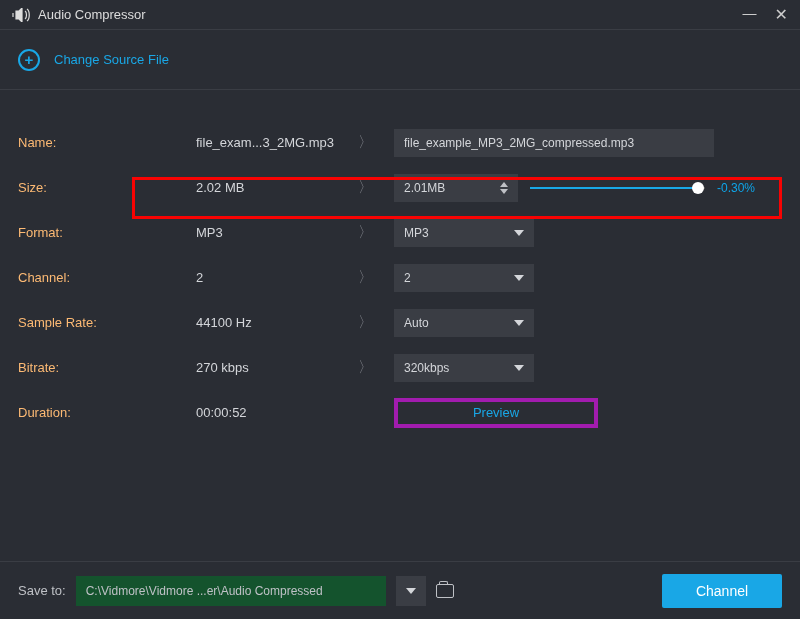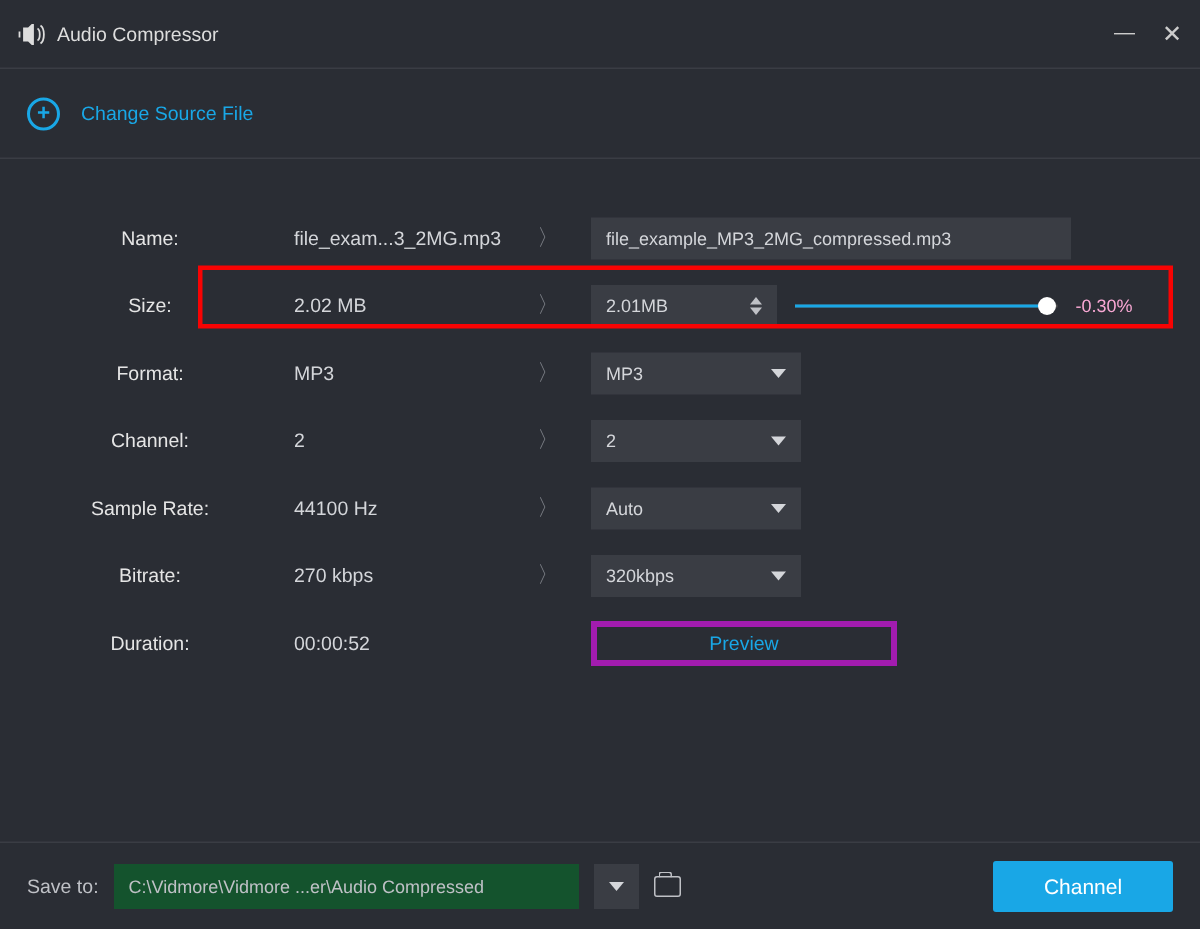--- a/index.html
+++ b/index.html
@@ -1,42 +1,42 @@
 <!DOCTYPE html>
 <html><head>
 <meta charset="utf-8">
 <style>
   *{box-sizing:border-box;margin:0;padding:0;font-family:"Segoe UI",Arial,sans-serif}
   html,body{width:800px;height:619px;background:#2a2d34;color:#ccc;overflow:hidden}
-  .titlebar{height:46px;display:flex;align-items:center;padding:0 12px;color:#ddd;font-size:13px;border-bottom:1px solid #3a3d44}
+  .titlebar{height:30px;display:flex;align-items:center;padding:0 12px;color:#ddd;font-size:13px;border-bottom:1px solid #3a3d44}
   .titlebar .wincontrols{margin-left:auto;display:flex;gap:18px;color:#ccc}
   .titlebar .wincontrols span{cursor:pointer;font-size:14px}
   .logo{display:inline-flex;align-items:center;margin-right:8px}
   .source-row{height:60px;display:flex;align-items:center;padding:0 18px;border-bottom:1px solid #3a3d44;gap:14px;color:#19a7e6;font-size:13px}
   .plus-icon{width:22px;height:22px;border:2px solid #19a7e6;border-radius:50%;display:flex;align-items:center;justify-content:center;color:#19a7e6;font-size:15px;font-weight:bold}
   .form{padding:30px 18px 0 18px}
   .row{display:flex;align-items:center;height:45px;font-size:13px}
-  .row .label{width:164px;text-align:center;color:#e5e5e5}
+  .row .label{width:164px;text-align:left;color:#fdba74}
   .row .orig{width:176px;padding-left:14px;color:#d4d6da}
   .row .arrow{width:36px;color:#7a7d84;font-size:15px}
   .row .controls{flex:1;display:flex;align-items:center;gap:12px}
   .field{background:#3a3d44;height:28px;display:flex;align-items:center;padding:0 10px;color:#d4d6da;font-size:12px}
   .field.name{width:320px}
   .field.spin{width:124px;justify-content:space-between}
   .field.select{width:140px;justify-content:space-between}
   .sel-caret{width:0;height:0;border-left:5px solid transparent;border-right:5px solid transparent;border-top:6px solid #d4d6da}
   .spinbtns{display:flex;flex-direction:column;gap:2px}
   .spin-up,.spin-dn{width:0;height:0;border-left:4px solid transparent;border-right:4px solid transparent}
   .spin-up{border-bottom:5px solid #bfc1c6}
   .spin-dn{border-top:5px solid #bfc1c6}
   .slider{position:relative;width:175px;height:14px}
   .slider .track-bg{position:absolute;top:6px;left:0;right:0;height:2px;background:#555}
   .slider .track-fg{position:absolute;top:6px;left:0;height:2px;background:#19a7e6}
   .slider .thumb{position:absolute;top:1px;width:12px;height:12px;background:#fff;border-radius:50%}
-  .percent{color:#f9a8d4;font-size:12px;width:54px}
+  .percent{color:#0ea5e9;font-size:12px;width:54px}
   .preview-btn{width:204px;height:30px;border:4px solid #a21caf;color:#19a7e6;display:flex;align-items:center;justify-content:center;font-size:13px;cursor:pointer}
   .highlight-box{position:absolute;border:3px solid #f80303;pointer-events:none}
   .footer{position:absolute;left:0;right:0;bottom:0;height:58px;border-top:1px solid #3a3d44;display:flex;align-items:center;padding:0 18px;font-size:13px;color:#bfc1c6;gap:10px}
   .path-field{background:#14532d;height:30px;width:310px;display:flex;align-items:center;padding:0 10px;color:#bfc1c6;font-size:12px}
   .path-caret{width:30px;height:30px;background:#3a3d44;display:flex;align-items:center;justify-content:center}
   .compress-btn{margin-left:auto;width:120px;height:34px;background:#19a7e6;color:#fff;display:flex;align-items:center;justify-content:center;font-size:14px;border-radius:2px;cursor:pointer}
   .folder-icon{width:18px;height:14px;border:1.5px solid #bfc1c6;border-radius:2px;position:relative}
   .folder-icon::before{content:"";position:absolute;top:-4px;left:2px;width:7px;height:3px;border:1.5px solid #bfc1c6;border-bottom:none;border-radius:2px 2px 0 0}
 </style>
 </head>

